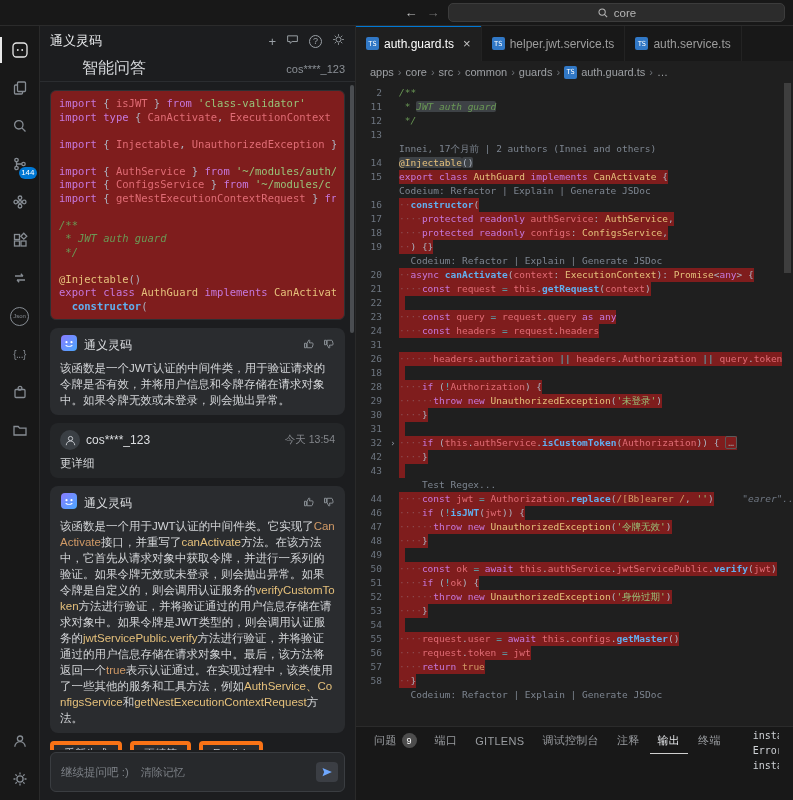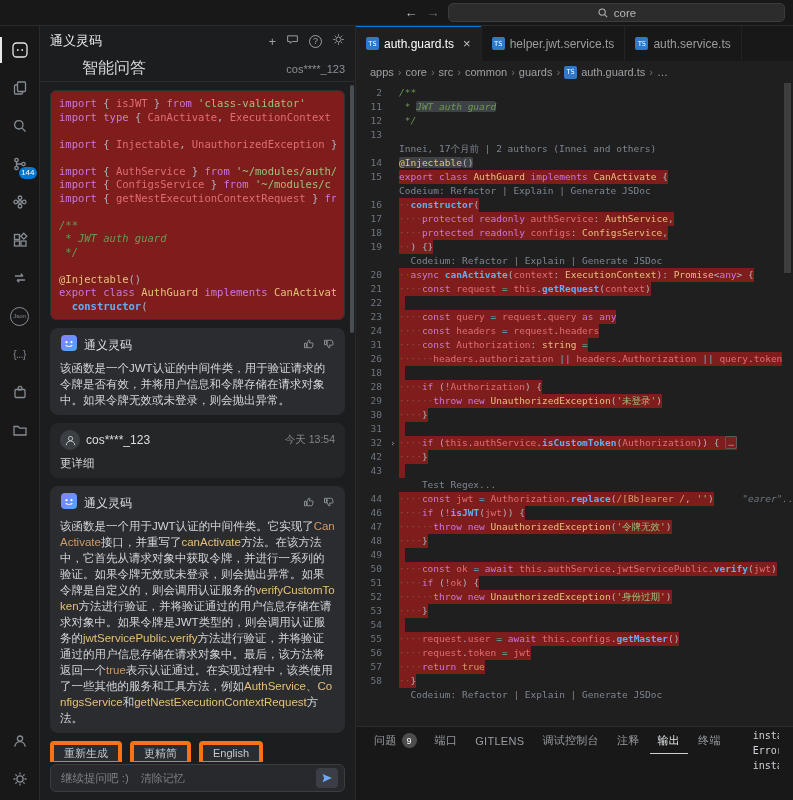--- a/index.html
+++ b/index.html
@@ -73,21 +73,21 @@
     align-items:center; justify-content:center; color:#c7cbd0; }
   .avatar svg { stroke:currentColor; fill:none; stroke-width:1.2; }
   .msg-body { font-size:11.5px; line-height:16px; color:#d3d5d8; word-break:break-all; }
   .inline-code { color:#e5c07b; }
   .inline-code.lit { color:#d19a66; }
 
   .actions { display:flex; gap:8px; flex-shrink:0; }
   .actions button { height:24px; padding:0 10px; border-radius:4px; border:4px solid #f97316;
     background:#2a2c2f; color:#c6c9cd; font-size:11px; font-family:inherit; }
 
-  .chat-input { height:28px; margin:2px 10px 8px; background:#27292c; border:1px solid #3a3d41;
+  .chat-input { height:40px; margin:2px 10px 8px; background:#27292c; border:1px solid #3a3d41;
     border-radius:6px; display:flex; align-items:center; padding:0 6px 0 10px; flex-shrink:0; }
   .ci-placeholder { font-size:11.5px; color:#7d8187; }
   .ci-clear { font-size:11px; color:#7d8187; margin-left:12px; }
   .ci-send { margin-left:auto; width:22px; height:20px; border-radius:4px; background:#3b3e44;
     display:flex; align-items:center; justify-content:center; }
 
   
   #main-col { flex:1; display:flex; flex-direction:column; min-width:0; background:#1f1f1f; }
   #tabbar { height:35px; background:#181818; display:flex; flex-shrink:0; }
   .tab { display:flex; align-items:center; gap:5px; padding:0 10px; font-size:12px;
@@ -414,21 +414,21 @@
             <div class="code-row"><span class="gutter">16</span><span class="fold"></span><span class="line-content sel"><span class="tk-w">··</span><span class="tk-f">constructor</span><span class="tk-d">(</span></span></div>
             <div class="code-row"><span class="gutter">17</span><span class="fold"></span><span class="line-content sel"><span class="tk-w">····</span><span class="tk-k">protected </span><span class="tk-k">readonly </span><span class="tk-v">authService</span><span class="tk-d">: </span><span class="tk-t">AuthService</span><span class="tk-d">,</span></span></div>
             <div class="code-row"><span class="gutter">18</span><span class="fold"></span><span class="line-content sel"><span class="tk-w">····</span><span class="tk-k">protected </span><span class="tk-k">readonly </span><span class="tk-v">configs</span><span class="tk-d">: </span><span class="tk-t">ConfigsService</span><span class="tk-d">,</span></span></div>
             <div class="code-row"><span class="gutter">19</span><span class="fold"></span><span class="line-content sel"><span class="tk-w">··</span><span class="tk-d">) {}</span></span></div>
             <div class="code-row lens-row"><span class="gutter"></span><span class="fold"></span><span class="line-content"><span class="tk-g">  Codeium: Refactor | Explain | Generate JSDoc</span></span></div>
             <div class="code-row"><span class="gutter">20</span><span class="fold"></span><span class="line-content sel"><span class="tk-w">··</span><span class="tk-k">async </span><span class="tk-f">canActivate</span><span class="tk-d">(</span><span class="tk-v">context</span><span class="tk-d">: </span><span class="tk-t">ExecutionContext</span><span class="tk-d">): </span><span class="tk-t">Promise</span><span class="tk-d">&lt;</span><span class="tk-k">any</span><span class="tk-d">&gt; {</span></span></div>
             <div class="code-row"><span class="gutter">21</span><span class="fold"></span><span class="line-content sel"><span class="tk-w">····</span><span class="tk-k">const </span><span class="tk-v">request </span><span class="tk-o">= </span><span class="tk-v">this</span><span class="tk-d">.</span><span class="tk-f">getRequest</span><span class="tk-d">(</span><span class="tk-v">context</span><span class="tk-d">)</span></span></div>
             <div class="code-row"><span class="gutter">22</span><span class="fold"></span><span class="line-content sel"></span></div>
             <div class="code-row"><span class="gutter">23</span><span class="fold"></span><span class="line-content sel"><span class="tk-w">····</span><span class="tk-k">const </span><span class="tk-v">query </span><span class="tk-o">= </span><span class="tk-v">request</span><span class="tk-d">.</span><span class="tk-v">query </span><span class="tk-k">as </span><span class="tk-k">any</span></span></div>
             <div class="code-row"><span class="gutter">24</span><span class="fold"></span><span class="line-content sel"><span class="tk-w">····</span><span class="tk-k">const </span><span class="tk-v">headers </span><span class="tk-o">= </span><span class="tk-v">request</span><span class="tk-d">.</span><span class="tk-v">headers</span></span></div>
-            <div class="code-row"><span class="gutter">31</span><span class="fold"></span><span class="line-content sel"><span class="tk-w">····</span><span class="tk-k">const </span><span class="tk-v">Authorization</span><span class="tk-d">: </span><span class="tk-t">string </span><span class="tk-o">=</span></span></div>
+            <div class="code-row"><span class="gutter">31</span><span class="fold"></span></div>
             <div class="code-row"><span class="gutter">26</span><span class="fold"></span><span class="line-content sel"><span class="tk-w">······</span><span class="tk-v">headers</span><span class="tk-d">.</span><span class="tk-v">authorization </span><span class="tk-o">|| </span><span class="tk-v">headers</span><span class="tk-d">.</span><span class="tk-v">Authorization </span><span class="tk-o">|| </span><span class="tk-v">query</span><span class="tk-d">.</span><span class="tk-v">token</span></span></div>
             <div class="code-row"><span class="gutter">18</span><span class="fold"></span><span class="line-content sel"></span></div>
             <div class="code-row"><span class="gutter">28</span><span class="fold"></span><span class="line-content sel"><span class="tk-w">····</span><span class="tk-k">if </span><span class="tk-d">(</span><span class="tk-o">!</span><span class="tk-v">Authorization</span><span class="tk-d">) {</span></span></div>
             <div class="code-row"><span class="gutter">29</span><span class="fold"></span><span class="line-content sel"><span class="tk-w">······</span><span class="tk-k">throw </span><span class="tk-k">new </span><span class="tk-t">UnauthorizedException</span><span class="tk-d">(</span><span class="tk-s">'未登录'</span><span class="tk-d">)</span></span></div>
             <div class="code-row"><span class="gutter">30</span><span class="fold"></span><span class="line-content sel"><span class="tk-w">····</span><span class="tk-d">}</span></span></div>
             <div class="code-row"><span class="gutter">31</span><span class="fold"></span><span class="line-content sel"></span></div>
             <div class="code-row"><span class="gutter">32</span><span class="fold">›</span><span class="line-content sel"><span class="tk-w">····</span><span class="tk-k">if </span><span class="tk-d">(</span><span class="tk-v">this</span><span class="tk-d">.</span><span class="tk-v">authService</span><span class="tk-d">.</span><span class="tk-f">isCustomToken</span><span class="tk-d">(</span><span class="tk-v">Authorization</span><span class="tk-d">)) { </span><span class="tk-fd">…</span></span></div>
             <div class="code-row"><span class="gutter">42</span><span class="fold"></span><span class="line-content sel"><span class="tk-w">····</span><span class="tk-d">}</span></span></div>
             <div class="code-row"><span class="gutter">43</span><span class="fold"></span><span class="line-content sel"></span></div>
             <div class="code-row lens-row"><span class="gutter"></span><span class="fold"></span><span class="line-content"><span class="tk-g">    Test Regex...</span></span></div>

